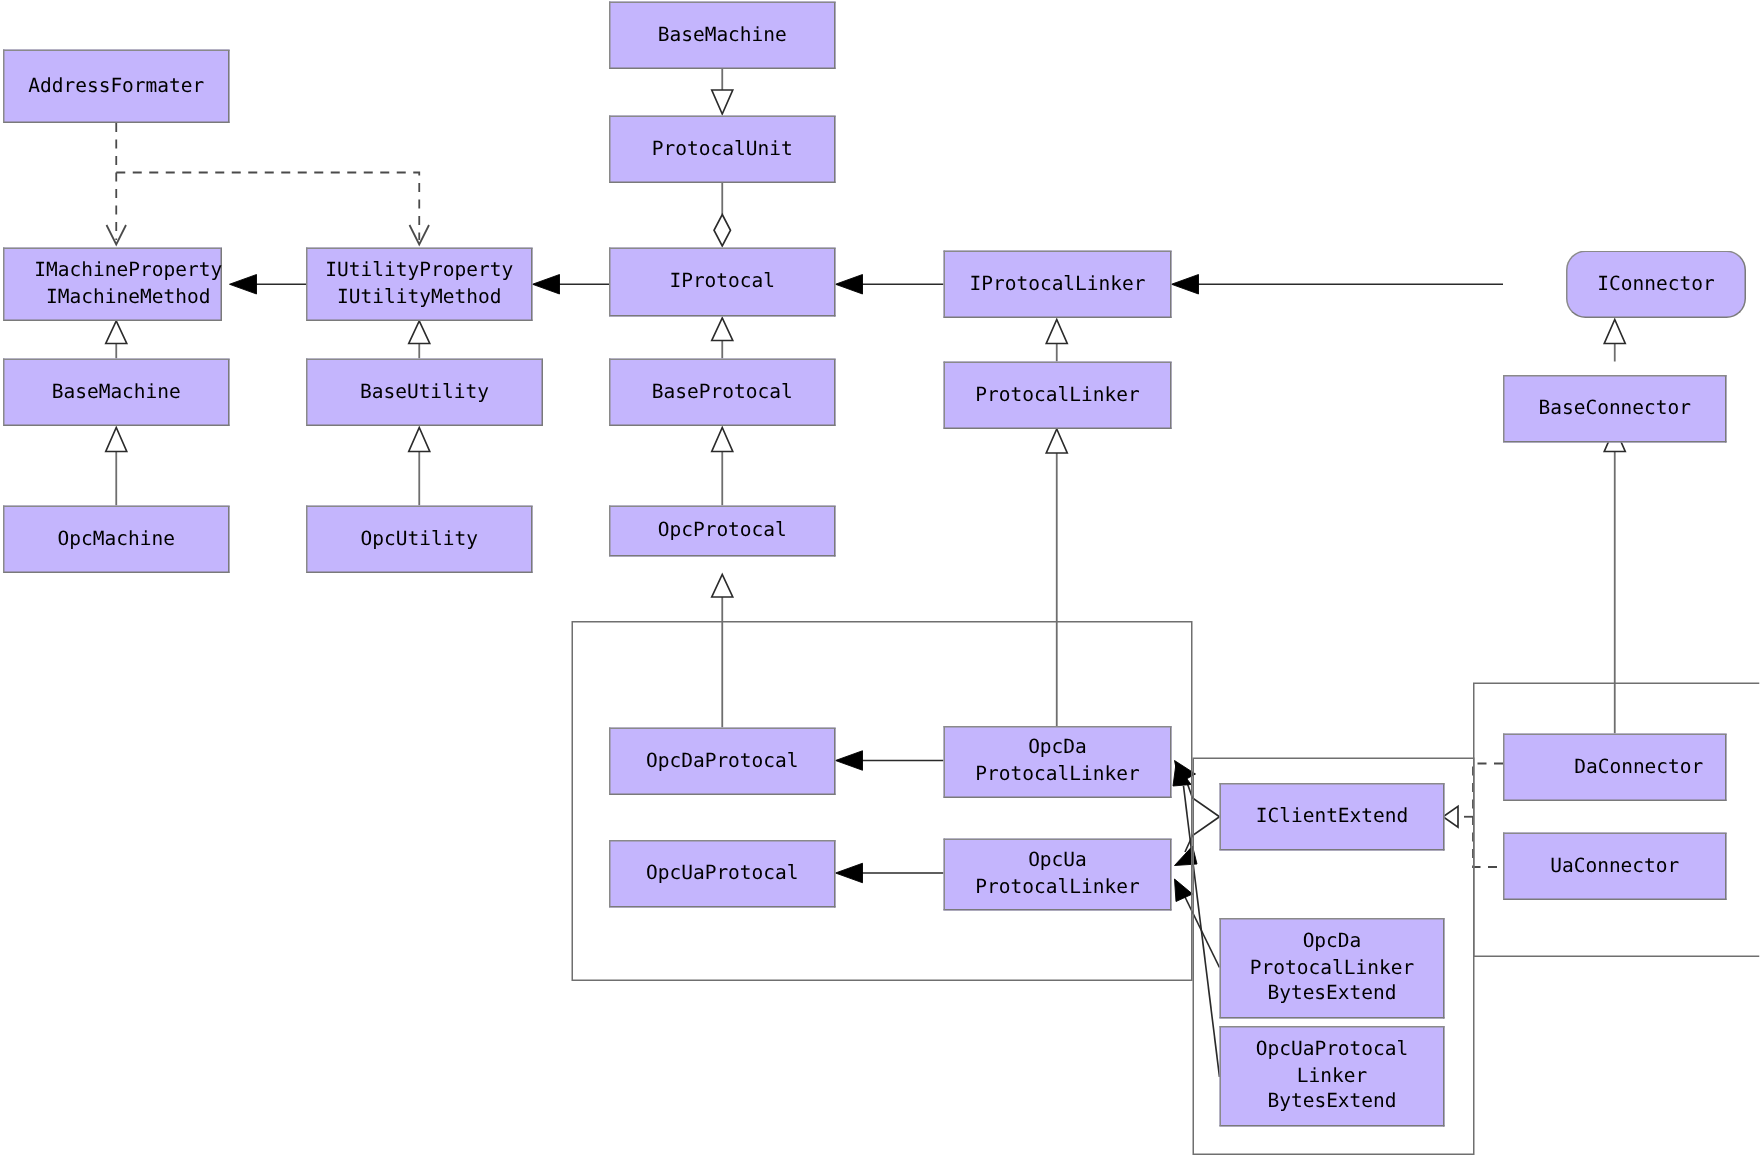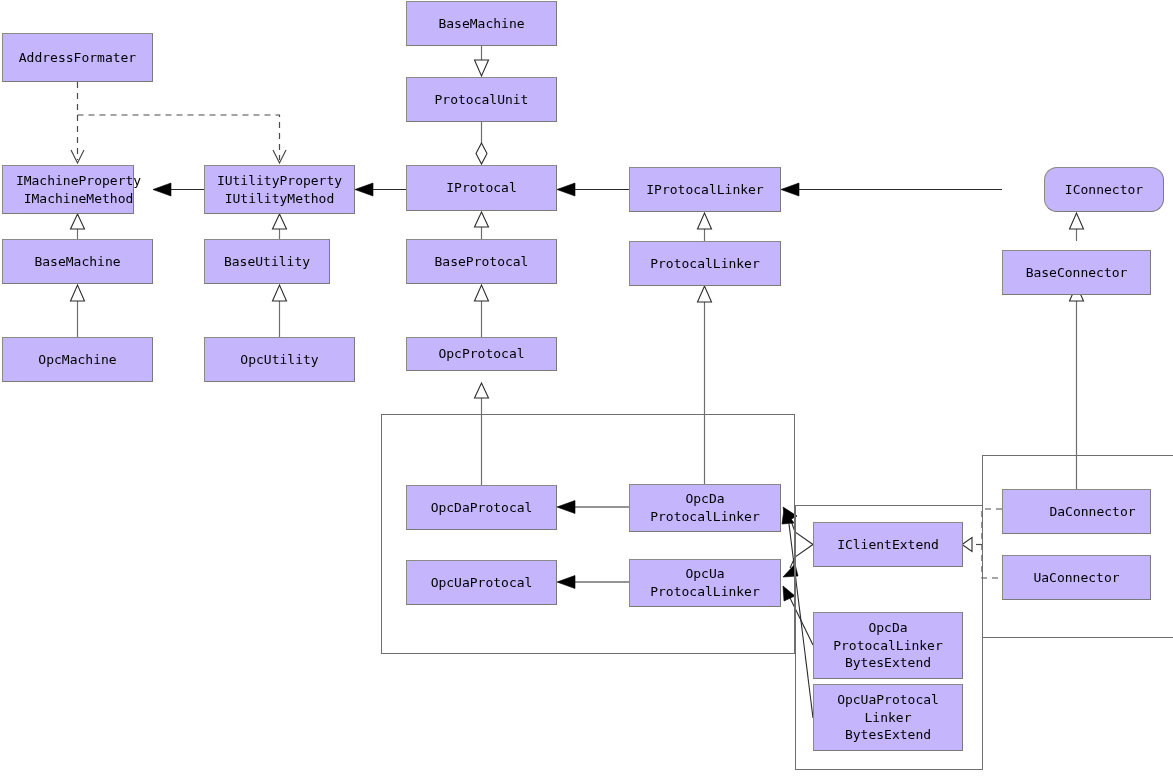--- a/index.html
+++ b/index.html
@@ -174,35 +174,35 @@
     <path class="arrow-hollow" d="M 1069.5 301 L 1083.5 301 L 1076.5 285 Z"></path>
 
   </svg>
 
   <div class="node" style="left:2px; top:33px; width:151px; height:49px;">AddressFormater</div>
 
   <div class="node" style="left:406px; top:1px; width:151px; height:45px;">BaseMachine</div>
 
   <div class="node" style="left:406px; top:77px; width:151px; height:45px;">ProtocalUnit</div>
 
-  <div class="node" style="left:2px; top:165px; width:132px; height:49px;padding-left:21px;">IMachineProperty
+  <div class="node" style="left:2px; top:165px; width:146px; height:49px;padding-left:21px;">IMachineProperty
 IMachineMethod</div>
 
   <div class="node" style="left:204px; top:165px; width:151px; height:49px;">IUtilityProperty
 IUtilityMethod</div>
 
   <div class="node" style="left:406px; top:165px; width:151px; height:46px;">IProtocal</div>
 
   <div class="node" style="left:629px; top:167px; width:152px; height:45px;">IProtocalLinker</div>
 
   <div class="node" style="left:1044px; top:167px; width:120px; height:45px;border-radius:13px;">IConnector</div>
 
   <div class="node" style="left:2px; top:239px; width:151px; height:45px;">BaseMachine</div>
 
-  <div class="node" style="left:204px; top:239px; width:126px; height:45px;">BaseUtility</div>
+  <div class="node" style="left:204px; top:239px; width:158px; height:45px;">BaseUtility</div>
 
   <div class="node" style="left:406px; top:239px; width:151px; height:45px;">BaseProtocal</div>
 
   <div class="node" style="left:629px; top:241px; width:152px; height:45px;">ProtocalLinker</div>
 
   <div class="node" style="left:1002px; top:250px; width:149px; height:45px;">BaseConnector</div>
 
   <div class="node" style="left:2px; top:337px; width:151px; height:45px;">OpcMachine</div>
 
   <div class="node" style="left:204px; top:337px; width:151px; height:45px;">OpcUtility</div>

